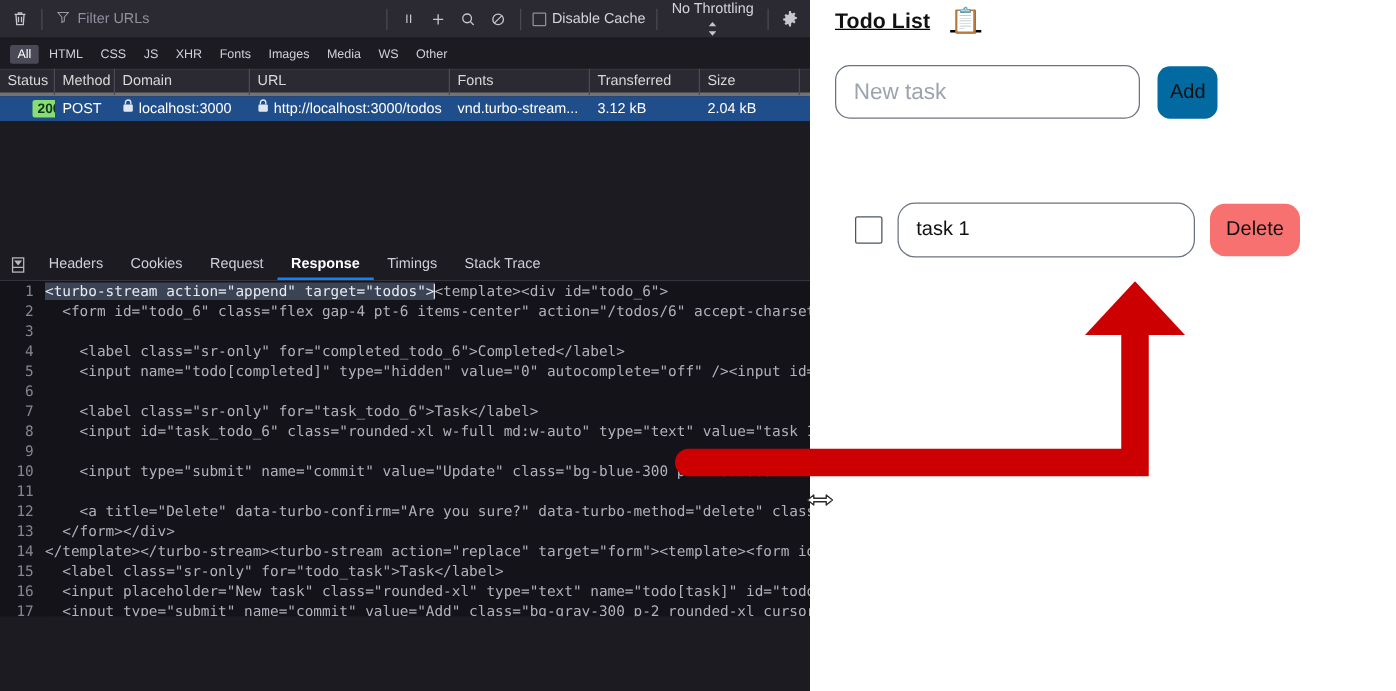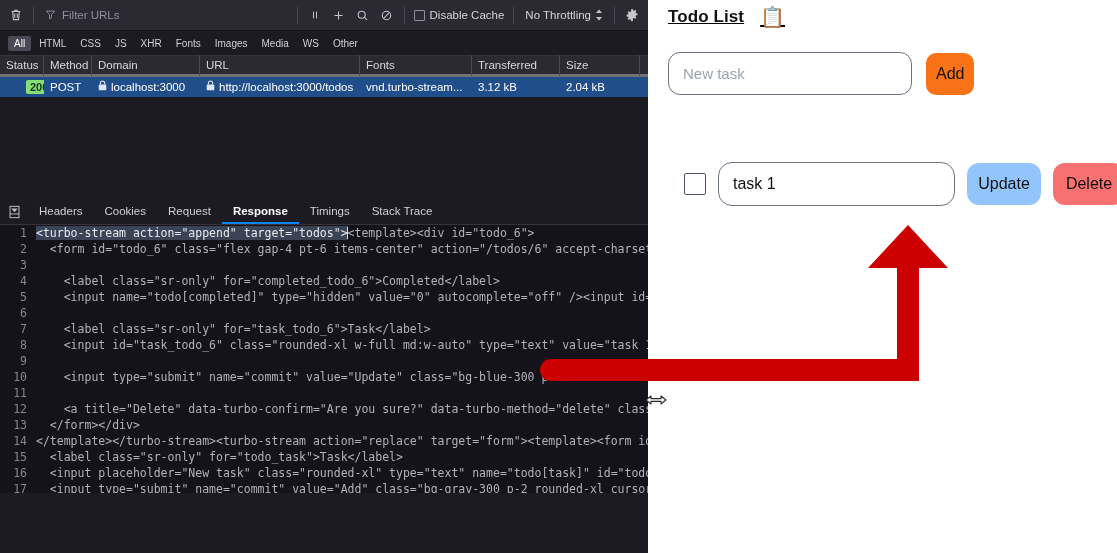--- a/index.html
+++ b/index.html
@@ -40,21 +40,21 @@
     flex: 1 1 auto; display: flex; align-items: center; gap: 6px;
     height: 21px; padding: 0 6px; min-width: 0;
   }
   .filter-box .ph { color: #8f8f9d; font-size: 11.5px; }
   .tb-label { color: #d4d4dc; font-size: 11.5px; white-space: nowrap; }
   .chk-sq {
     width: 11px; height: 11px; border: 1px solid #8f8f9d;
     border-radius: 1px; flex: none; background: transparent;
   }
   .tb-chk { display:flex; align-items:center; gap:5px; padding: 0 4px; }
-  .tb-select { display:flex; align-items:center; gap:4px; padding: 0 6px; }
+  .tb-select { display:flex; align-items:center; gap:4px; padding: 0 6px; flex-direction: column; }
   .caret-ud { font-size: 9px; line-height: 1; color:#c6c6cf; display:flex; flex-direction:column; }
 
   
   .dt-filters {
     height: 25px; display: flex; align-items: center; gap: 2px;
     padding: 0 8px;
     background: #1c1b22;
     border-bottom: 1px solid #35343c;
     font-size: 10px;
   }
@@ -144,30 +144,30 @@
   #page {
     flex: 1 1 auto; height: 553px; background: #ffffff;
     position: relative; padding: 0 0 0 20px; overflow: hidden;
   }
   .pg-head { display:flex; align-items:center; gap: 16px; padding-top: 7px; text-decoration: underline; }
   .pg-title { font-size: 17px; font-weight: 700; color:#111; letter-spacing: 0.1px; }
   .pg-clip { font-size: 20px; line-height: 1; }
   .new-row { display:flex; align-items:center; gap: 14px; margin-top: 25px; }
   .txt-input {
     width: 244px; height: 43px; border: 1px solid #6b7280; border-radius: 12px;
-    background: #fff; font-size: 15px; color:#111; padding: 15px 14px;
+    background: #fff; font-size: 18px; color:#111; padding: 15px 14px;
     font-family: "Liberation Sans", sans-serif; outline:none;
   }
   .txt-input::placeholder { color:#9ca3af; }
   .btn {
     border: none; border-radius: 10px; font-size: 16px;
     font-family: "Liberation Sans", sans-serif; cursor: pointer;
     padding: 0 10px; height: 42px; color:#111;
   }
-  .btn-add { background:#f97316; min-width: 48px; }
+  .btn-add { background:#0369a1; min-width: 48px; }
   .todo-row { display:flex; align-items:center; gap: 12px; margin-top: 67px; }
   .cbx {
     width: 22px; height: 22px; border: 1px solid #4b5563; border-radius: 2px;
     background:#fff; margin-left: 16px; flex:none;
   }
   .task-input {
     width: 238px; height: 44px; border: 1px solid #6b7280; border-radius: 14px;
     background:#fff; font-size: 16px; color:#111; padding: 0 14px;
     font-family: "Liberation Sans", sans-serif; outline:none;
   }
@@ -357,21 +357,20 @@
     </div>
 
     <div class="new-row">
       <input class="txt-input" type="text" placeholder="New task" style="">
       <button class="btn btn-add">Add</button>
     </div>
 
     <div class="todo-row">
       <span class="cbx"></span>
       <input class="task-input" type="text" value="task 1" style="">
-      <button class="btn btn-update">Update</button>
       <button class="btn btn-delete">Delete</button>
     </div>
   </div>
 
   <svg id="arrow" width="1117" height="553" viewBox="0 0 1117 553">
     <path d="M551 370 H908 V250" fill="none" stroke="#cc0000" stroke-width="22" stroke-linecap="round" stroke-linejoin="miter"></path>
     <path d="M908 225 L948 268 L868 268 Z" fill="#cc0000"></path>
   </svg>
 
   <div id="resize-cursor">

